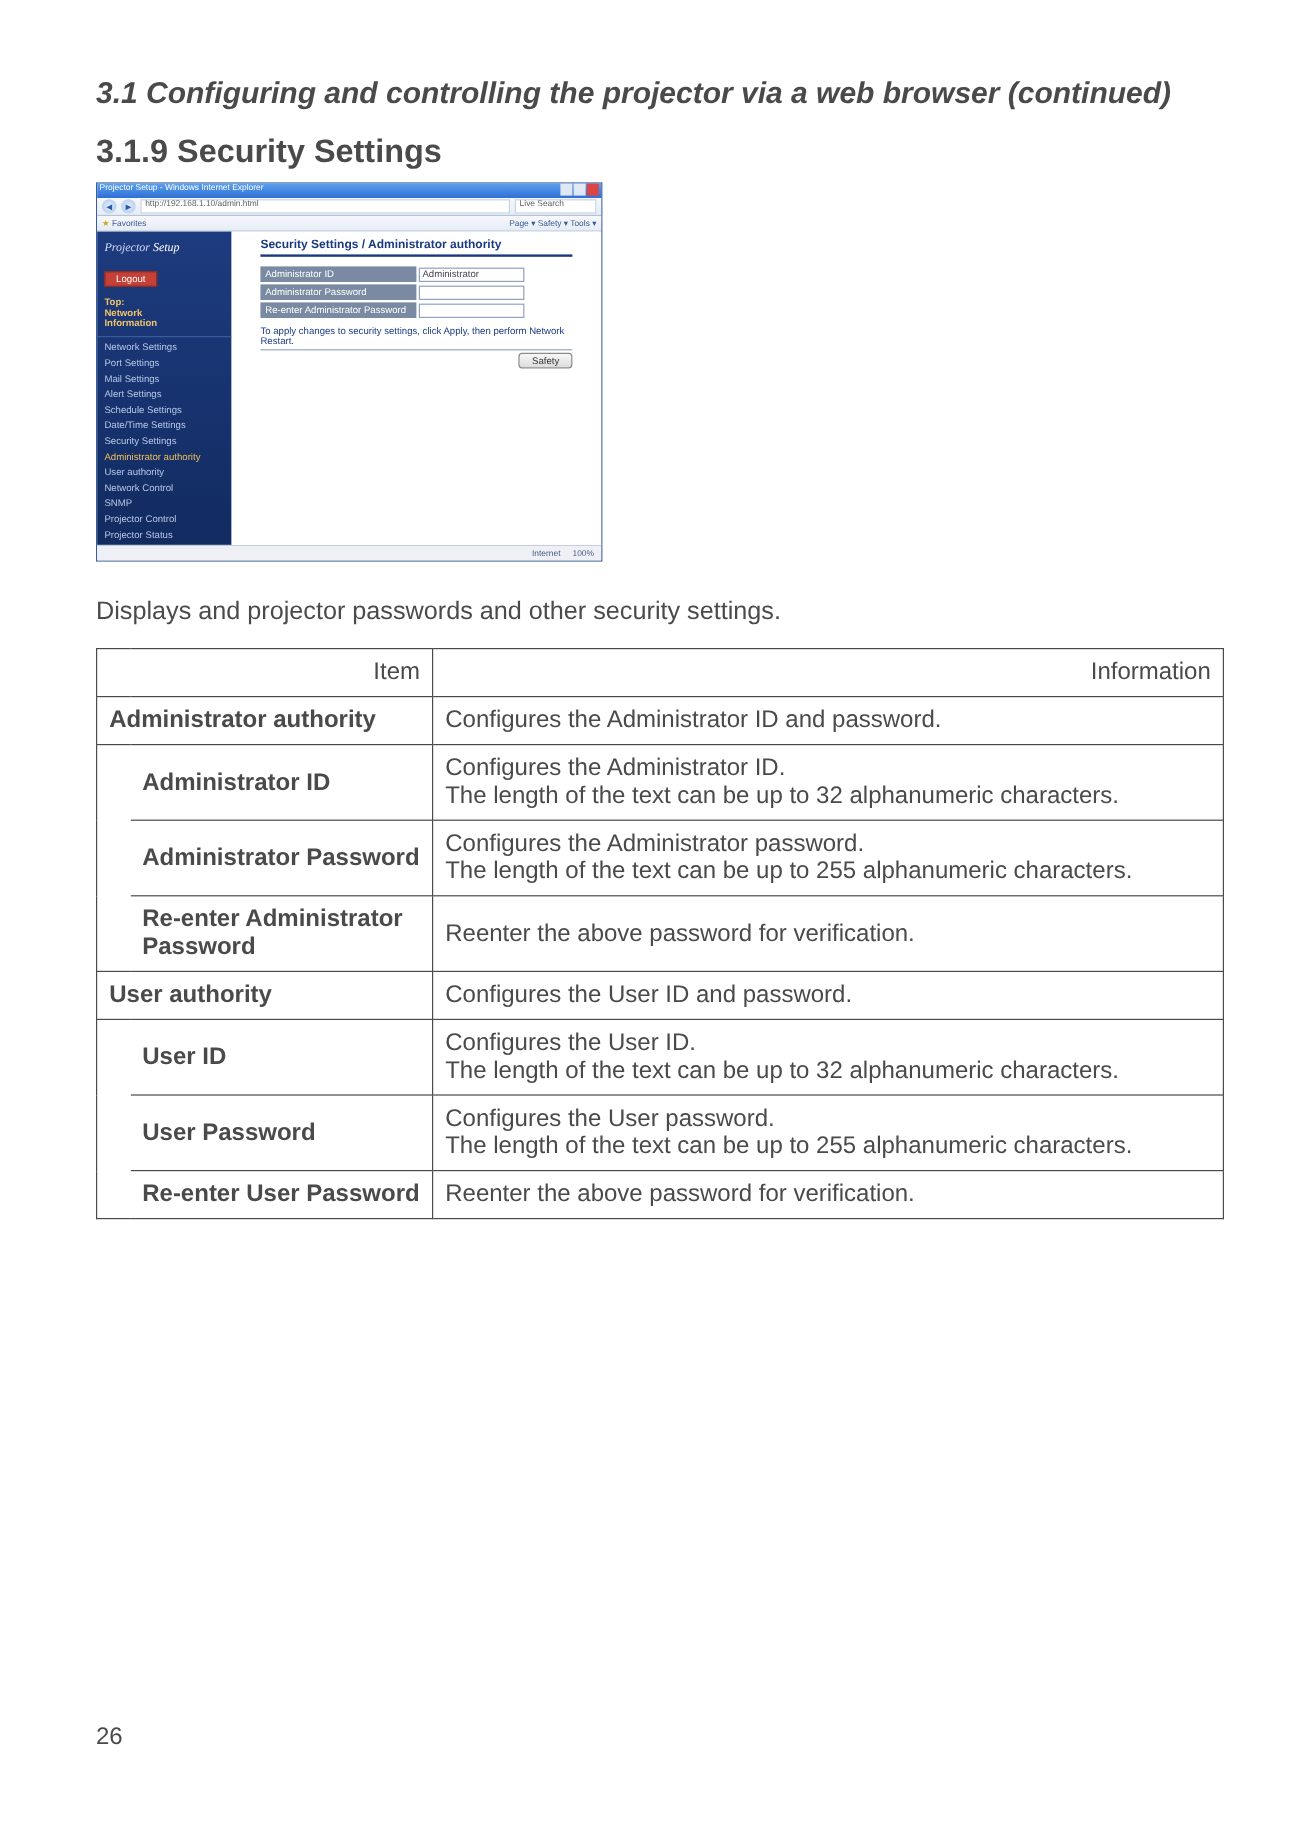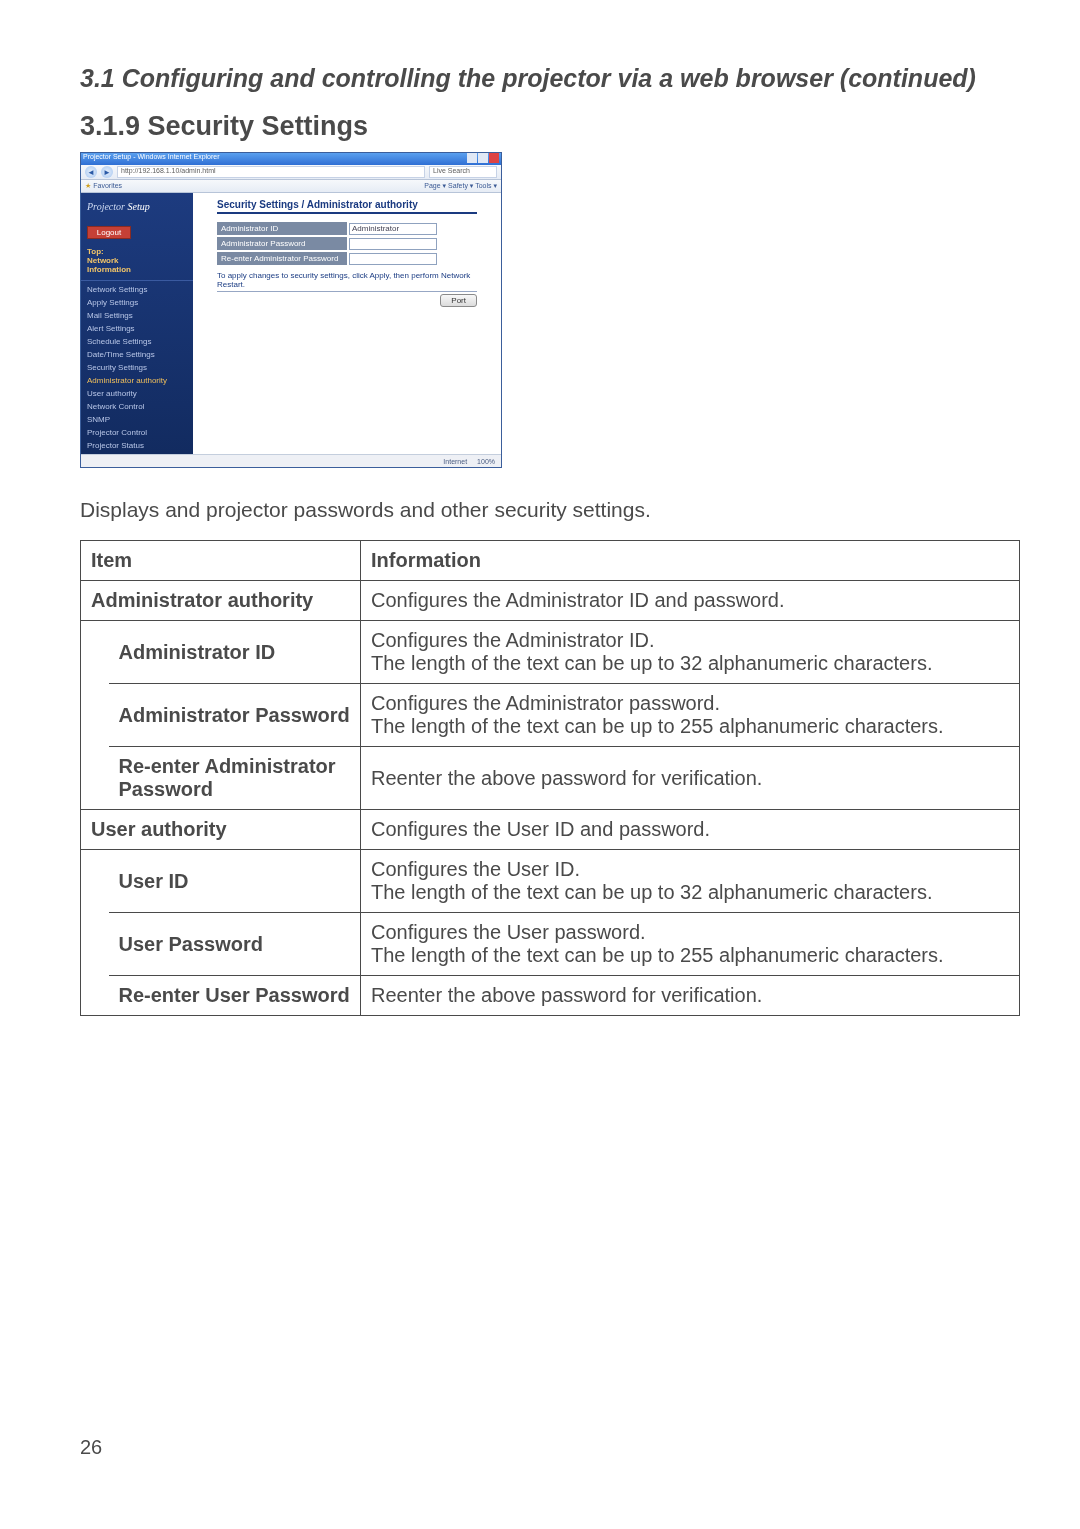--- a/index.html
+++ b/index.html
@@ -134,21 +134,21 @@
     table-layout:fixed;
   }
   table.spec td, table.spec th{
     border:1px solid #4a4a4a;
     padding:8px 10px;
     font-size:20px;
     vertical-align:middle;
     color:#4a4a4a;
   }
   table.spec th{
-    text-align:left;font-weight:bold;
+    text-align:right;font-weight:normal;
   }
   table.spec .itemcol{font-weight:bold;}
   table.spec .indent-spacer{
     border-right:none;
     width:26px;
   }
   table.spec .indent-cell{
     border-left:none;
   }
   .page-num{
@@ -192,21 +192,21 @@
           <span>Projector</span> <span style="color:#fff">Setup</span>
         </div>
         <div class="logout">Logout</div>
         <div class="grp">
           <b>Top:</b><br>
           <b>Network</b><br>
           <b>Information</b>
         </div>
         <div class="list">
           <div>Network Settings</div>
-          <div>Apply Settings</div>
+          <div>Port Settings</div>
           <div>Mail Settings</div>
           <div>Alert Settings</div>
           <div>Schedule Settings</div>
           <div>Date/Time Settings</div>
           <div>Security Settings</div>
           <div class="sub hl">Administrator authority</div>
           <div class="sub">User authority</div>
           <div class="sub">Network Control</div>
           <div class="sub">SNMP</div>
           <div>Projector Control</div>
@@ -223,21 +223,21 @@
           <div class="field-label">Administrator Password</div>
           <div class="field-input pw"></div>
         </div>
         <div class="field-row">
           <div class="field-label">Re-enter Administrator Password</div>
           <div class="field-input pw"></div>
         </div>
         <div class="note">To apply changes to security settings, click Apply, then perform Network Restart.</div>
         <div class="under-sep"></div>
         <div class="apply-row">
-          <div class="apply-btn">Port</div>
+          <div class="apply-btn">Safety</div>
         </div>
       </div>
     </div>
     <div class="shot-status">
       <span>Internet</span>
       <span>100%</span>
     </div>
   </div>
 
   <div class="lead">Displays and projector passwords and other security settings.</div>

